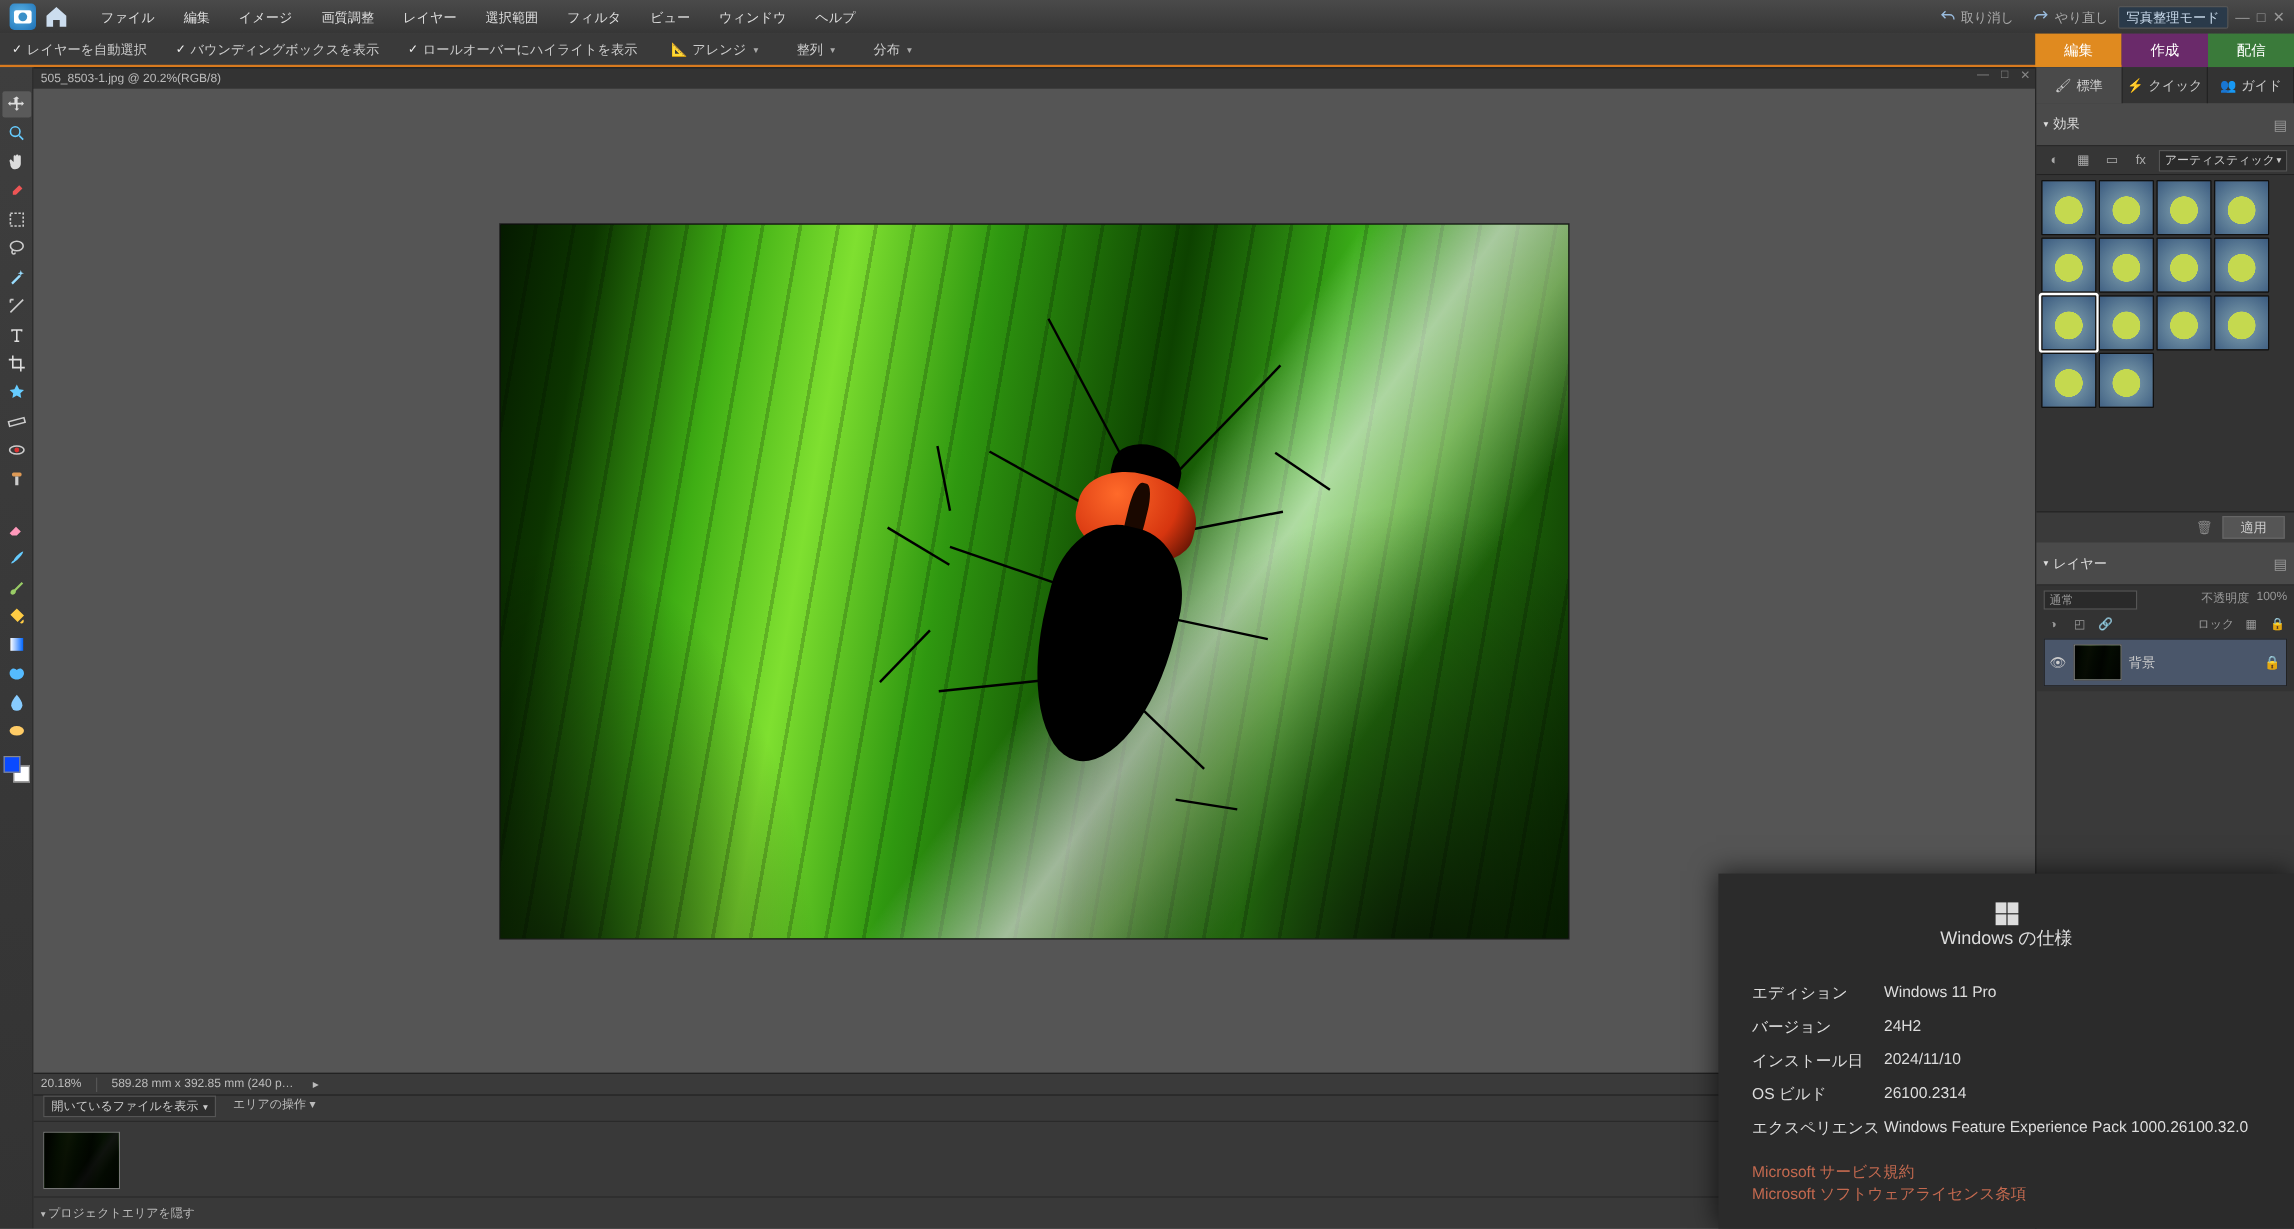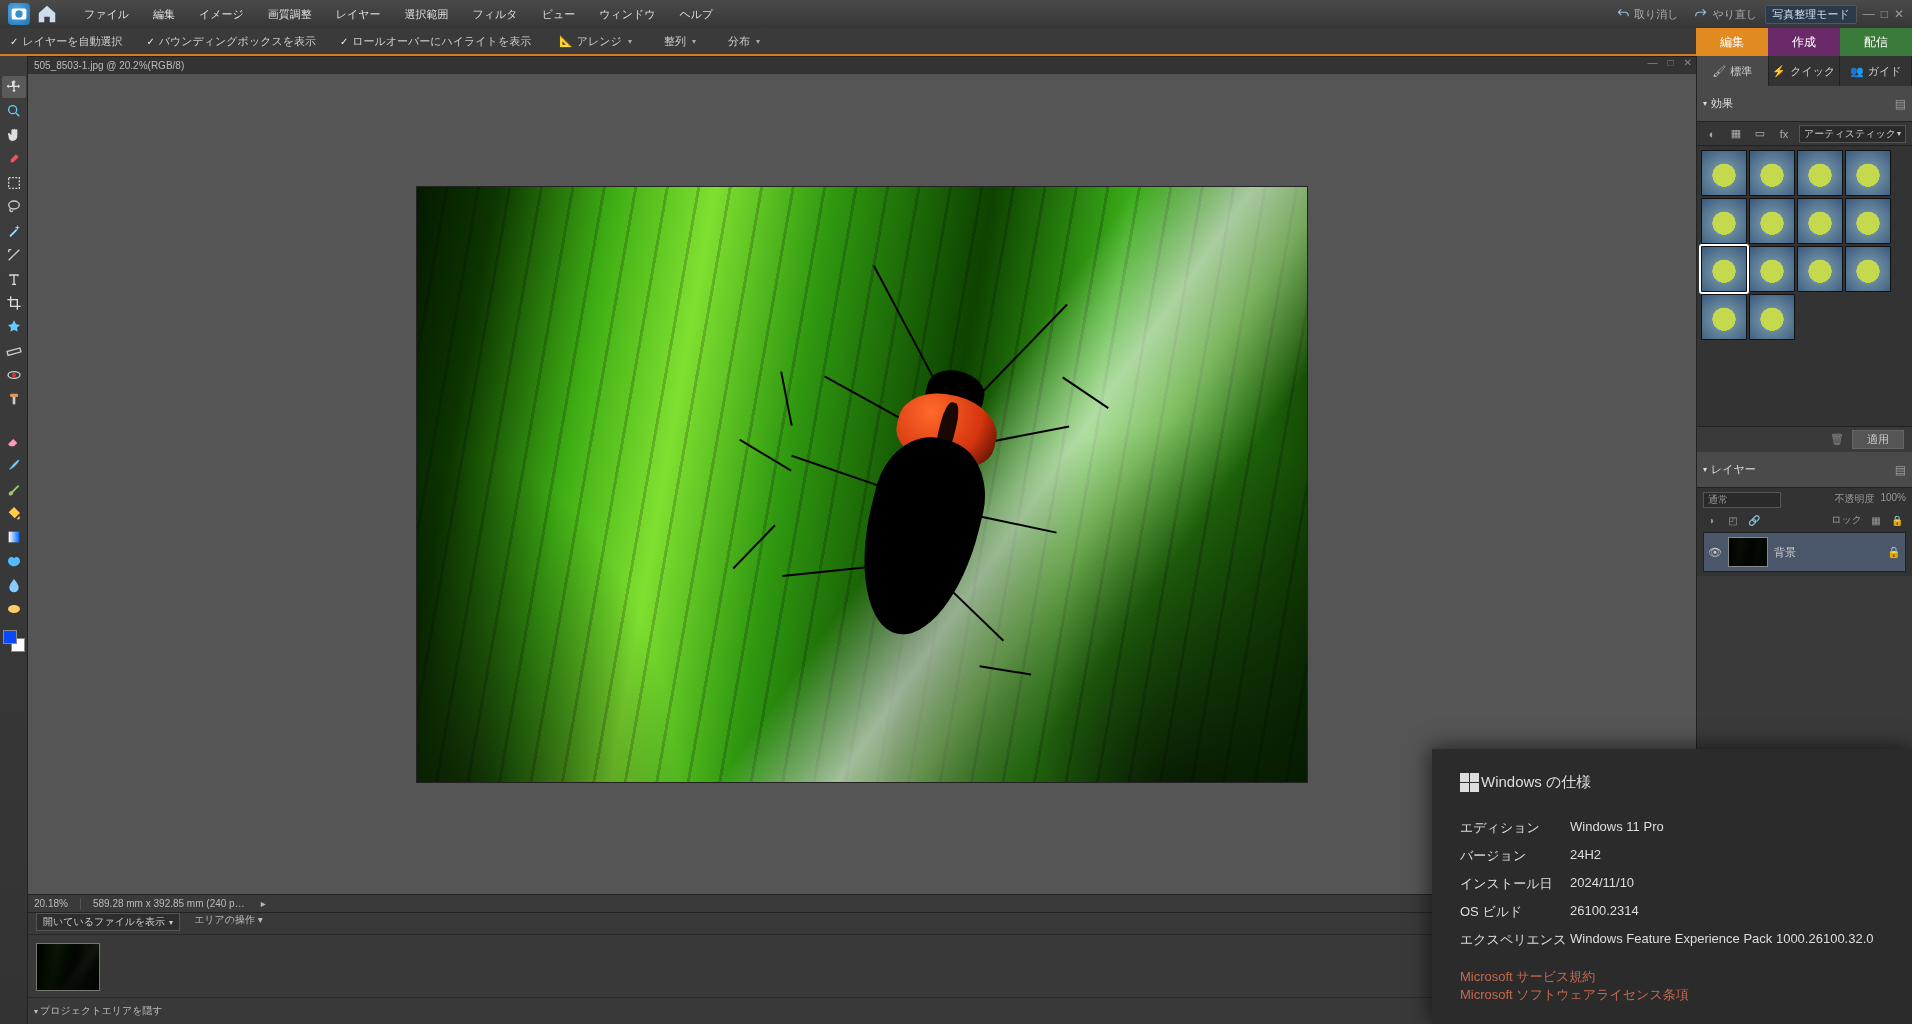--- a/index.html
+++ b/index.html
@@ -100,21 +100,21 @@
 .leg.l2::after{content:"";position:absolute;right:-55px;top:-8px;width:60px;height:2px;background:#000;transform:rotate(12deg);}
 .leg.l3{ left:85px; top:260px; width:90px; transform:rotate(160deg);}
 .leg.l3::after{content:"";position:absolute;right:-55px;top:32px;width:60px;height:2px;background:#000;transform:rotate(-40deg);}
 .leg.r1{ left:170px; top:110px; width:80px; transform:rotate(-25deg);}
 .leg.r1::after{content:"";position:absolute;right:-50px;top:-30px;width:55px;height:2px;background:#000;transform:rotate(45deg);}
 .leg.r2{ left:178px; top:185px; width:78px; transform:rotate(-2deg);}
 .leg.r3{ left:170px; top:265px; width:70px; transform:rotate(30deg);}
 .leg.r3::after{content:"";position:absolute;right:-48px;top:20px;width:52px;height:2px;background:#000;transform:rotate(-35deg);}
 
 .winpop { position:absolute; right:0; bottom:0; width:480px; background:#2b2b2b; color:#ddd; padding:24px 28px 20px 28px; font-size:13px; box-shadow: -2px -2px 20px rgba(0,0,0,0.6);}
-.winpop h3 { font-size:15px; font-weight:normal; margin-bottom:22px; display:flex; align-items:center; gap:2px;}
+.winpop h3 { font-size:15px; font-weight:normal; margin-bottom:22px; display:flex; align-items:center; gap:2px;flex-direction:column;}
 .winpop .wlogo { display:inline-grid; grid-template-columns:9px 9px; grid-template-rows:9px 9px; gap:1px;}
 .winpop .wlogo span{background:#ddd;}
 .winpop table { width:100%; border-collapse:collapse;}
 .winpop td { padding:5px 0; vertical-align:top; font-size:13px;}
 .winpop td:first-child { width:110px; color:#ddd;}
 .winpop td:last-child { color:#ddd;}
 .winpop .links { margin-top:14px; display:flex; flex-direction:column; gap:0;}
 .winpop .links a { color:#c3694f; text-decoration:none; cursor:pointer; font-size:13px;}
 .doc-winstrip{position:absolute; right:2px; top:0; display:flex; gap:6px; font-size:10px; color:#888;}
 .doc-winstrip span{cursor:pointer; padding:0 2px;}

